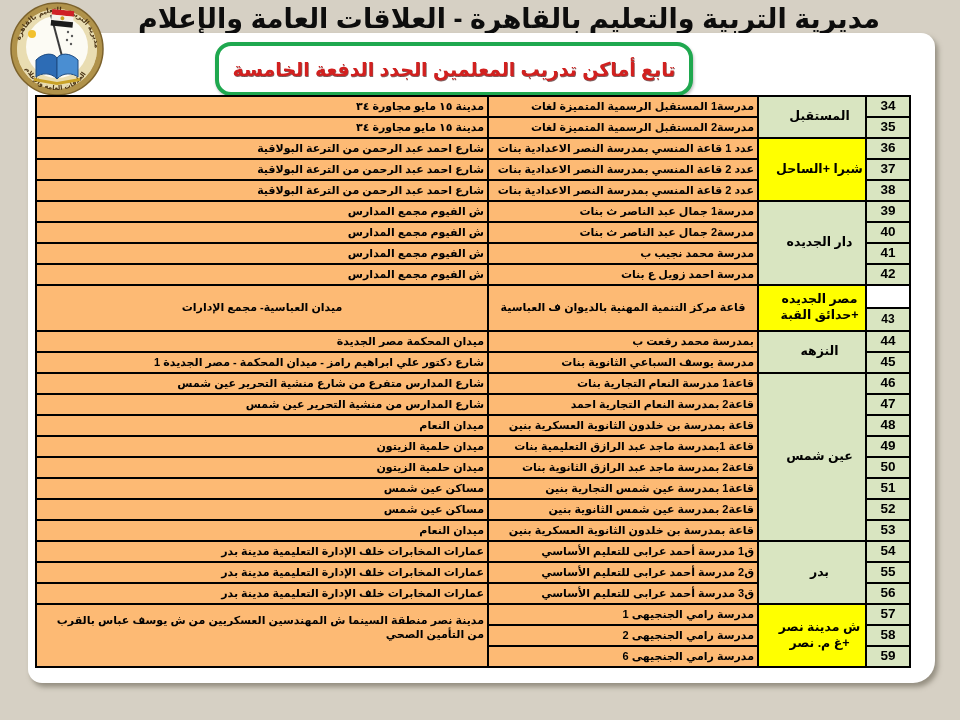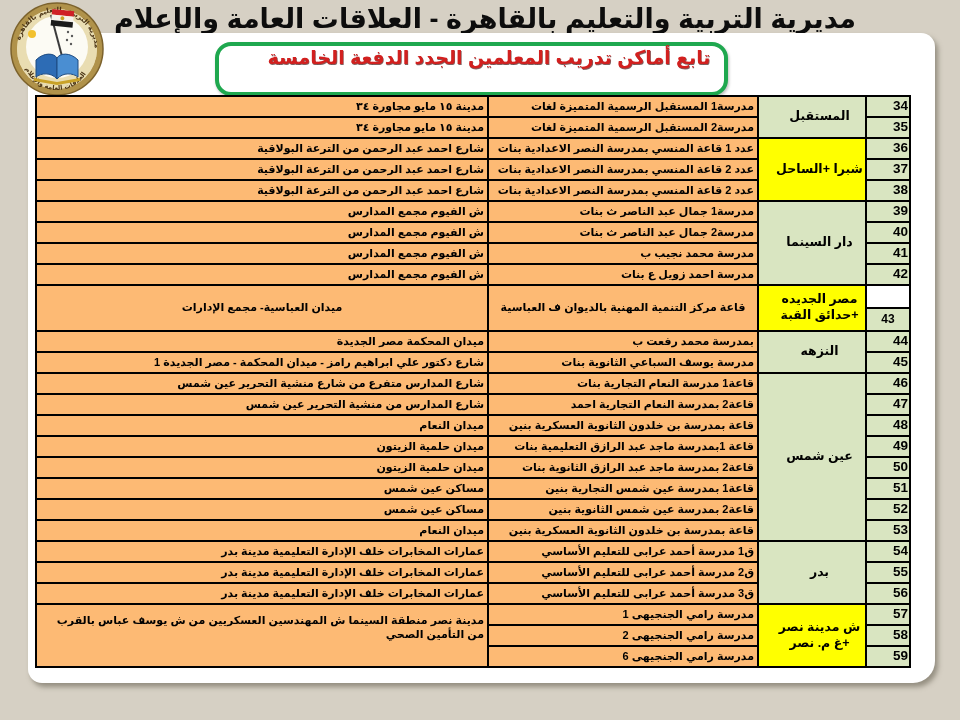--- a/index.html
+++ b/index.html
@@ -3,53 +3,52 @@
 <meta charset="utf-8">
 <style>
   html,body{margin:0;padding:0;}
   body{
     width:960px;height:720px;position:relative;overflow:hidden;
     background:#d6d0c4;
     font-family:"Liberation Sans","DejaVu Sans",sans-serif;
   }
   .page-title{
     position:absolute;top:3px;left:90px;width:790px;
-    text-align:center;direction:rtl;
+    direction:rtl;
     font-size:27px;font-weight:bold;color:#0d0d0d;
     letter-spacing:-0.5px;
   }
   .panel{
     position:absolute;left:28px;top:33px;width:907px;height:650px;
     background:#ffffff;
     border-radius:10px 14px 22px 14px;
     box-shadow:3px 4px 5px rgba(95,90,75,.55);
   }
   .subtitle-box{
     position:absolute;left:215px;top:42px;width:470px;height:46px;
     background:#ffffff;border:4px solid #1fa84f;border-radius:16px;
-    display:flex;align-items:flex-start;justify-content:center;
+    display:flex;align-items:center;justify-content:center;
     box-shadow:1px 2px 3px rgba(0,0,0,.25);
-    padding-left:35px;
   }
   .subtitle-text{
     direction:rtl;font-size:19px;font-weight:bold;color:#d2201f;
     text-shadow:0.6px 0.8px 0 rgba(60,10,10,.65);
   }
   .logo{position:absolute;left:10px;top:0px;}
   table.loc{
     position:absolute;left:35px;top:95px;
     border-collapse:collapse;table-layout:fixed;direction:rtl;
   }
   table.loc td{
     border:2px solid #000;overflow:hidden;color:#000;
     line-height:1.25;
   }
   table.loc tr{height:21px;}
   table.loc tr.tall{height:46px;}
-  td.numcell{background:#d9e5c1;text-align:right;font-weight:bold;font-size:13.5px;margin-left:39px;}
+  td.numcell{background:#d9e5c1;text-align:center;font-weight:bold;font-size:13.5px;margin-left:39px;}
   td.numcell.tallnum{background:#ffffff;vertical-align:bottom;padding:0;}
   .numinner{
     height:21px;background:#d9e5c1;border-top:2px solid #000;
     display:flex;align-items:center;justify-content:center;
     font-size:12px;font-weight:bold;
   }
   td.grpcell{
     text-align:center;vertical-align:middle;font-weight:bold;font-size:12.5px;
     white-space:pre-line;line-height:1.6;padding-left:16px;
   }
@@ -141,21 +140,21 @@
         <td class="schoolcell">عدد 2 قاعة المنسي بمدرسة النصر الاعدادية بنات</td>
         <td class="addrcell" rowspan="1">شارع احمد عبد الرحمن من الترعة البولاقية</td>
       </tr>
       <tr>
         <td class="numcell">38</td>
         <td class="schoolcell">عدد 2 قاعة المنسي بمدرسة النصر الاعدادية بنات</td>
         <td class="addrcell" rowspan="1">شارع احمد عبد الرحمن من الترعة البولاقية</td>
       </tr>
       <tr>
         <td class="numcell">39</td>
-        <td class="grpcell green" rowspan="4">دار السينما</td>
+        <td class="grpcell green" rowspan="4">دار الجديده</td>
         <td class="schoolcell">مدرسة1 جمال عبد الناصر ث بنات</td>
         <td class="addrcell" rowspan="1">ش الفيوم مجمع المدارس</td>
       </tr>
       <tr>
         <td class="numcell">40</td>
         <td class="schoolcell">مدرسة2 جمال عبد الناصر ث بنات</td>
         <td class="addrcell" rowspan="1">ش الفيوم مجمع المدارس</td>
       </tr>
       <tr>
         <td class="numcell">41</td>

